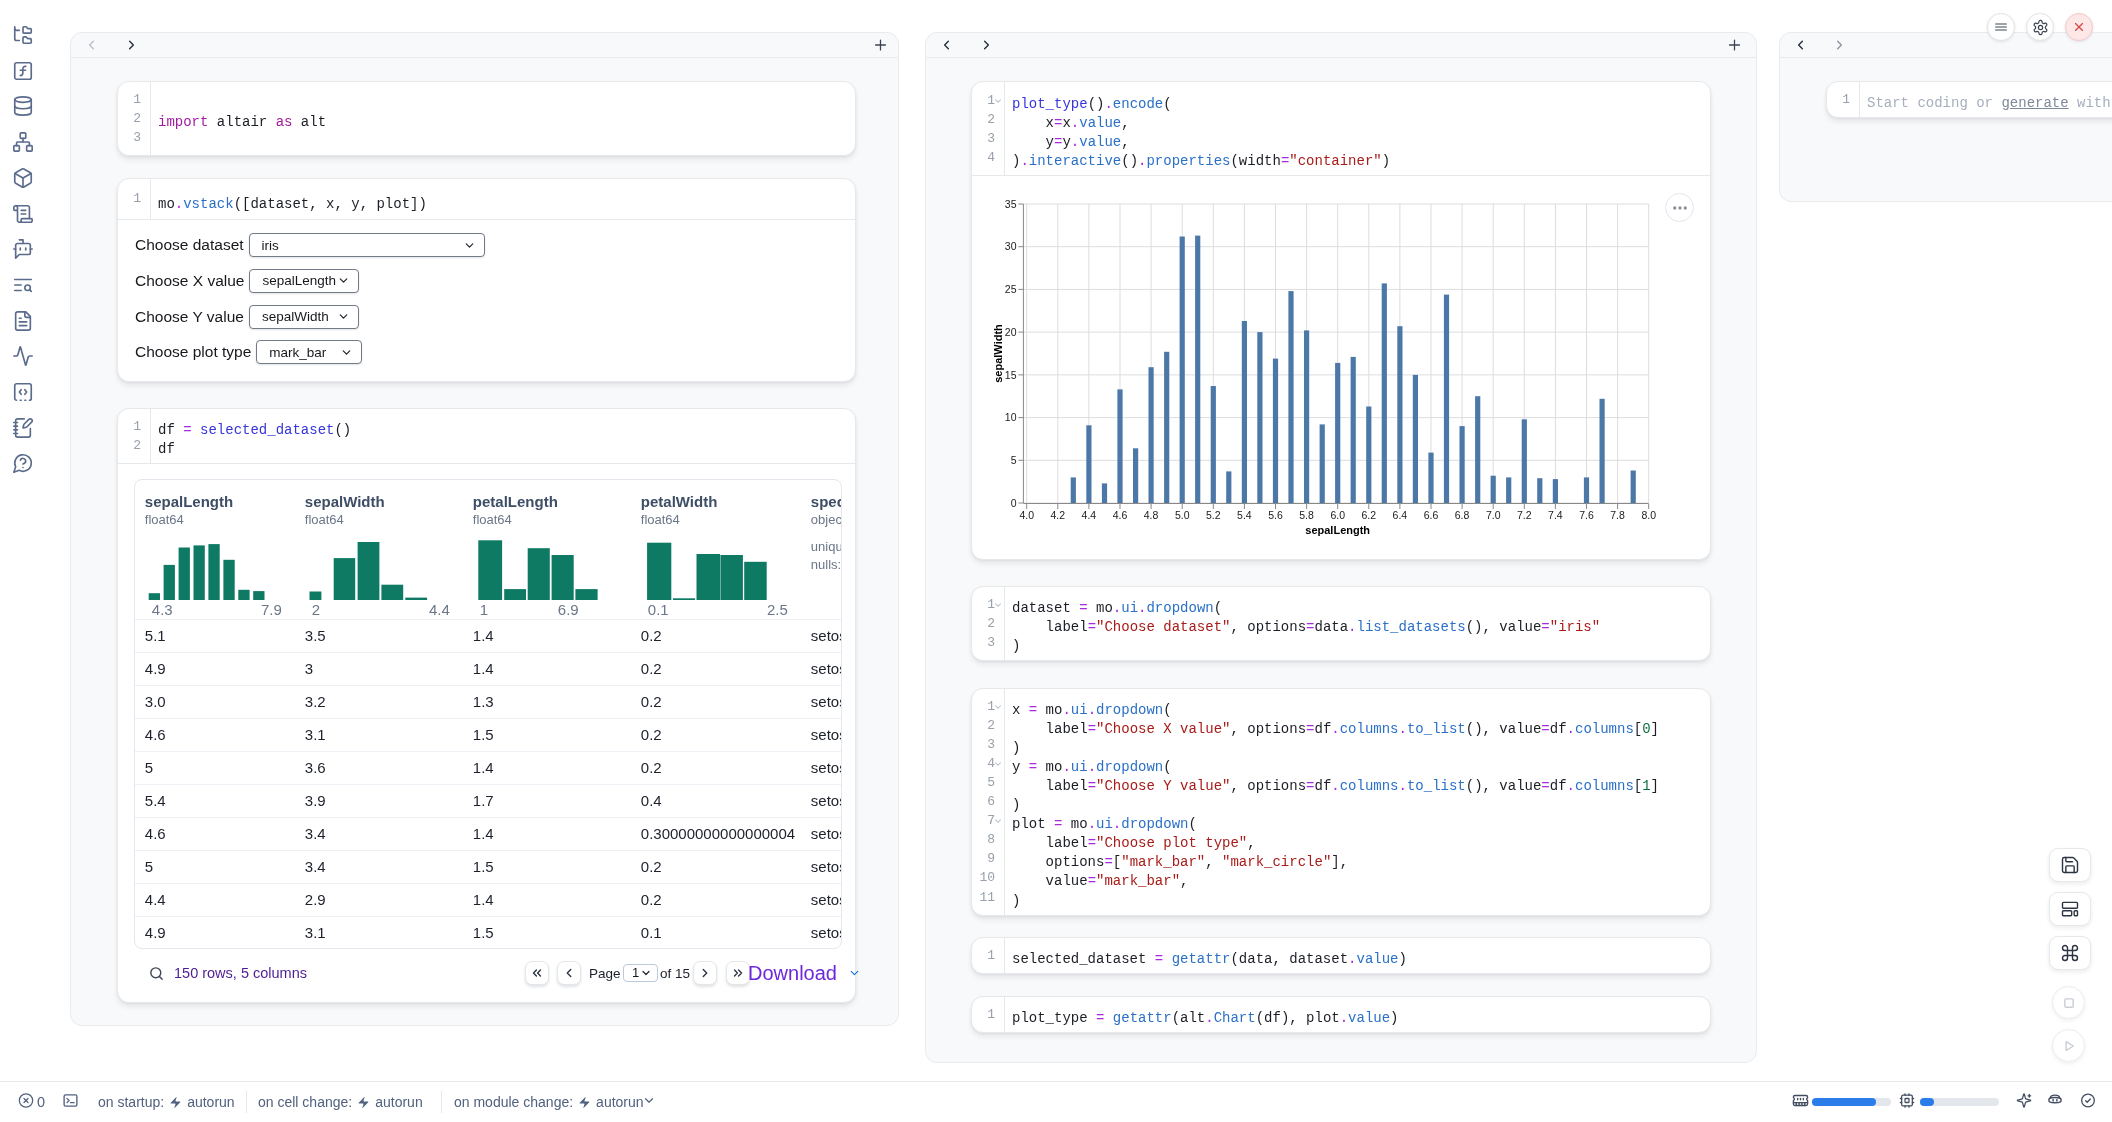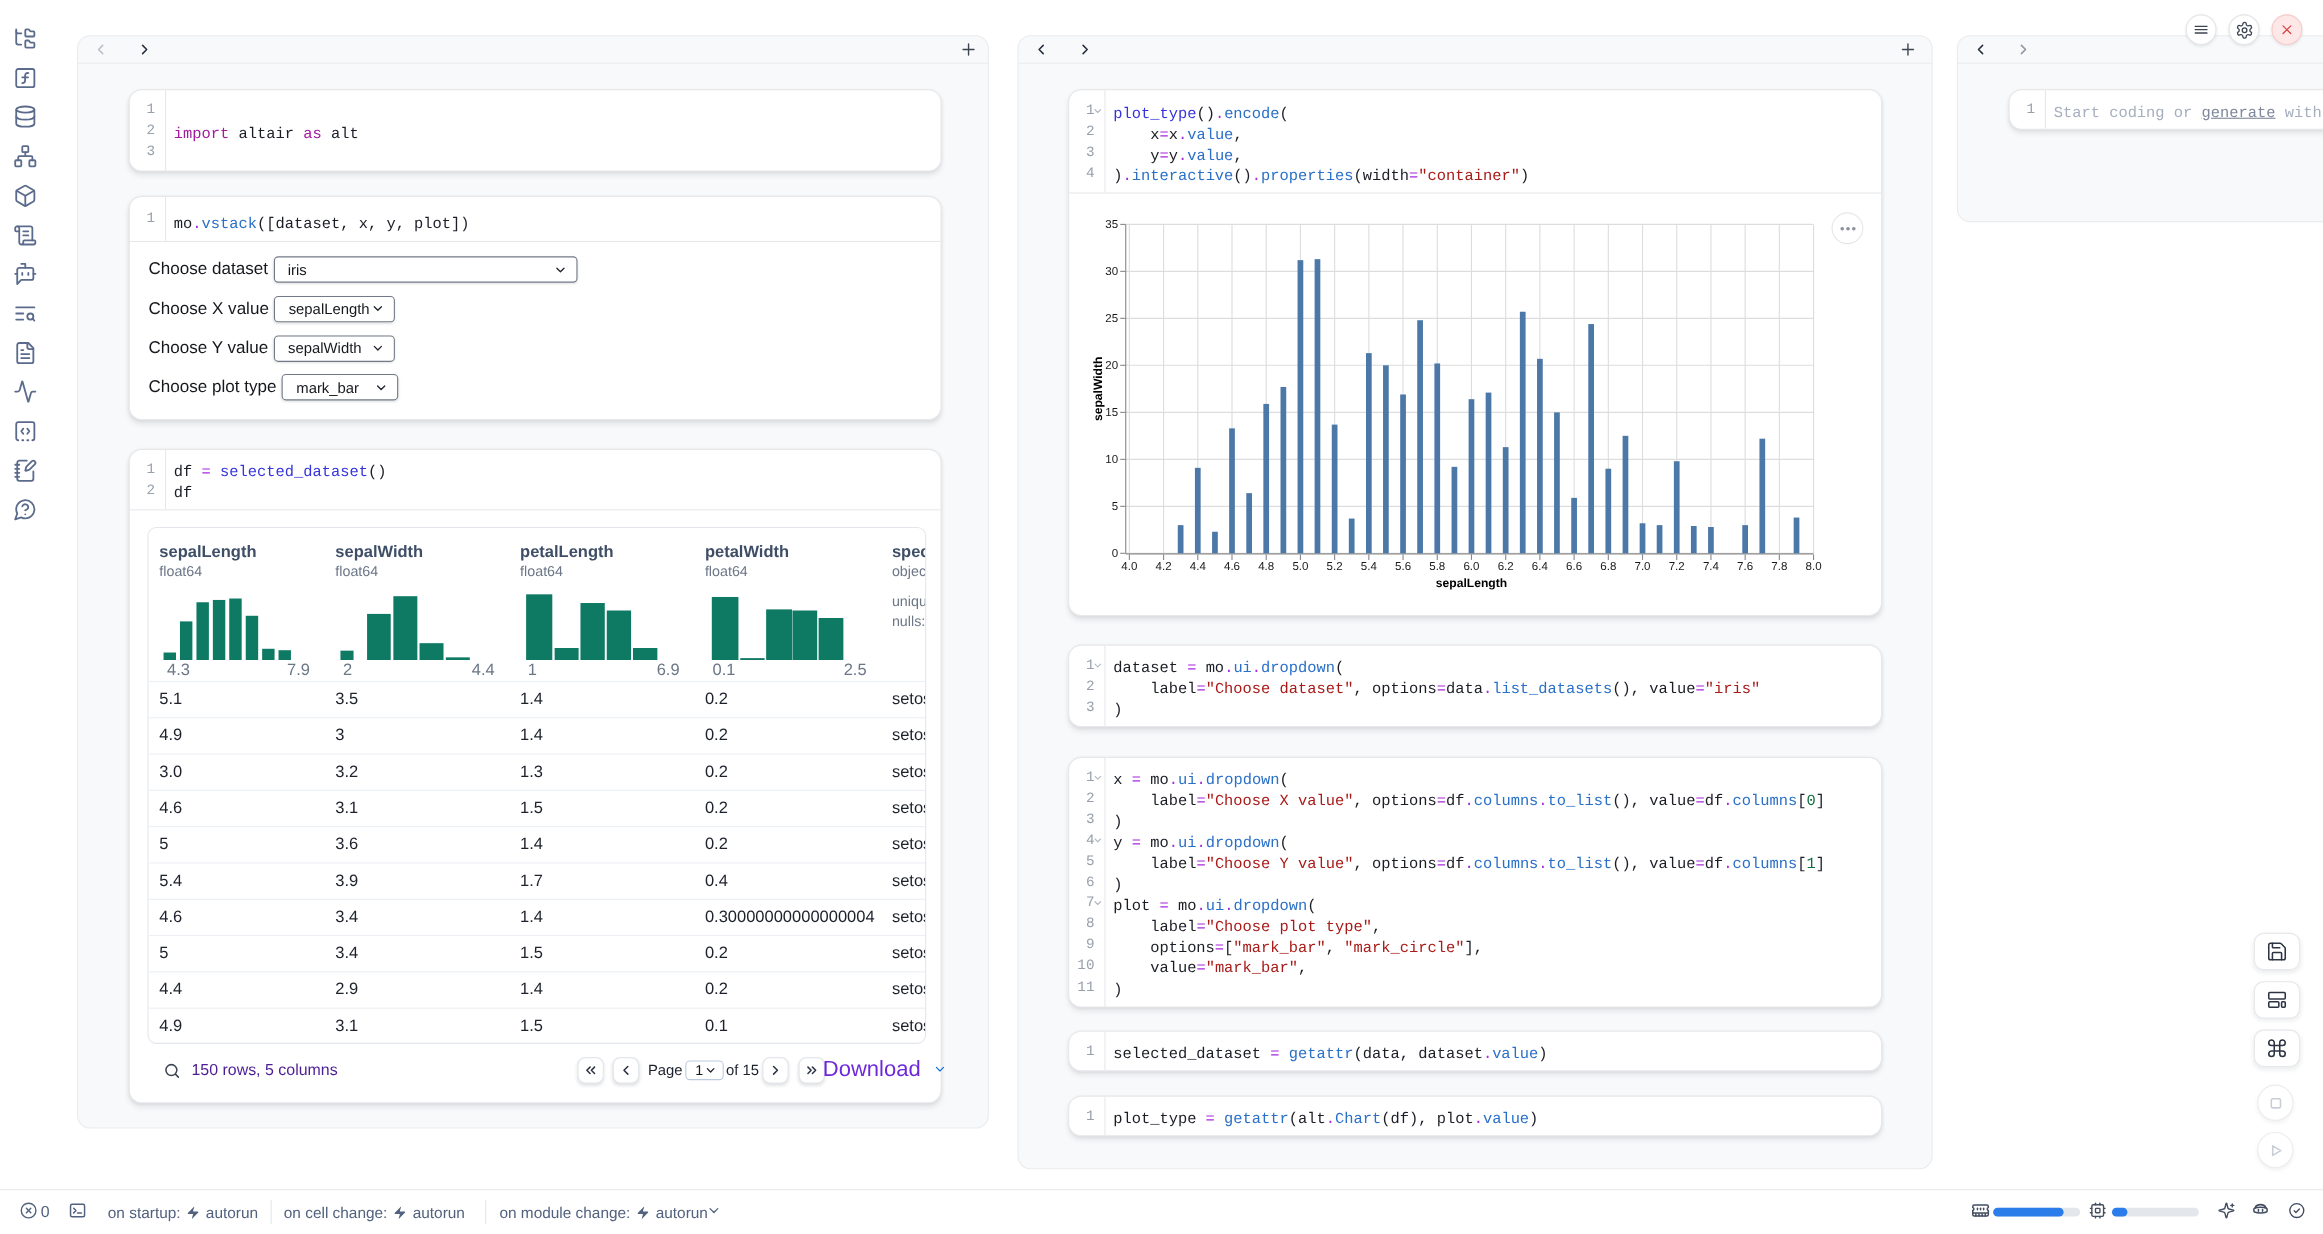--- a/index.html
+++ b/index.html
@@ -154,21 +154,21 @@
           <div class="lns" style="top:10.349999999999998px;right:9px">
             <div style="position:relative">1</div>
           </div>
         </div>
         <div class="code" style="padding-top:10.349999999999998px"><div>mo<span class="o">.</span><span class="f">vstack</span>([dataset, x, y, plot])</div></div>
       </div>
       <div class="divider"></div>
       <div style="position:relative;height:161.5px">
         <div class="urow" style="top:13.5px">
           <label class="ui">Choose dataset</label>
-          <span class="sel" style="width:276px;margin-left:5px">iris<svg class="" style="" width="13" height="13" viewBox="0 0 24 24" fill="none" stroke="#1f242e" stroke-width="2.2" stroke-linecap="round" stroke-linejoin="round">
+          <span class="sel" style="width:236px;margin-left:5px">iris<svg class="" style="" width="13" height="13" viewBox="0 0 24 24" fill="none" stroke="#1f242e" stroke-width="2.2" stroke-linecap="round" stroke-linejoin="round">
               <path d="m6 9 6 6 6-6"></path>
             </svg></span>
         </div>
         <div class="urow" style="top:49.2px">
           <label class="ui">Choose X value</label>
           <span class="sel" style="width:110px;margin-left:5px">sepalLength<svg class="" style="" width="13" height="13" viewBox="0 0 24 24" fill="none" stroke="#1f242e" stroke-width="2.2" stroke-linecap="round" stroke-linejoin="round">
               <path d="m6 9 6 6 6-6"></path>
             </svg></span>
         </div>
         <div class="urow" style="top:84.9px">
@@ -226,21 +226,21 @@
           <div class="th" style="position:absolute;left:338px;top:13px">petalLength</div>
           <div class="tt" style="position:absolute;left:338px;top:32px">float64</div>
           <svg style="position:absolute;left:338px;top:0" width="160" height="121">
             <rect x="5.3" y="60.3" width="23.8" height="59.7" fill="#0e7a64"></rect>
             <rect x="31.2" y="109.1" width="21.8" height="10.9" fill="#0e7a64"></rect>
             <rect x="54.7" y="68.2" width="22.1" height="51.8" fill="#0e7a64"></rect>
             <rect x="78.6" y="75.0" width="22.1" height="45.0" fill="#0e7a64"></rect>
             <rect x="102.4" y="109.1" width="22.2" height="10.9" fill="#0e7a64"></rect>
           </svg>
           <div class="hlab" style="left:345px;top:121px">1</div>
-          <div class="hlab" style="left:423px;top:121px;width:60px;text-align:right">6.9</div>
+          <div class="hlab" style="left:423px;top:121px;width:60px;text-align:left">6.9</div>
           <div class="th" style="position:absolute;left:506px;top:13px">petalWidth</div>
           <div class="tt" style="position:absolute;left:506px;top:32px">float64</div>
           <svg style="position:absolute;left:506px;top:0" width="160" height="121">
             <rect x="6.1" y="62.7" width="24.2" height="57.3" fill="#0e7a64"></rect>
             <rect x="32.0" y="118.3" width="22.1" height="1.7" fill="#0e7a64"></rect>
             <rect x="55.5" y="74.0" width="23.5" height="46.0" fill="#0e7a64"></rect>
             <rect x="79.4" y="75.0" width="22.5" height="45.0" fill="#0e7a64"></rect>
             <rect x="103.2" y="81.8" width="22.5" height="38.2" fill="#0e7a64"></rect>
           </svg>
           <div class="hlab" style="left:513px;top:121px">0.1</div>

